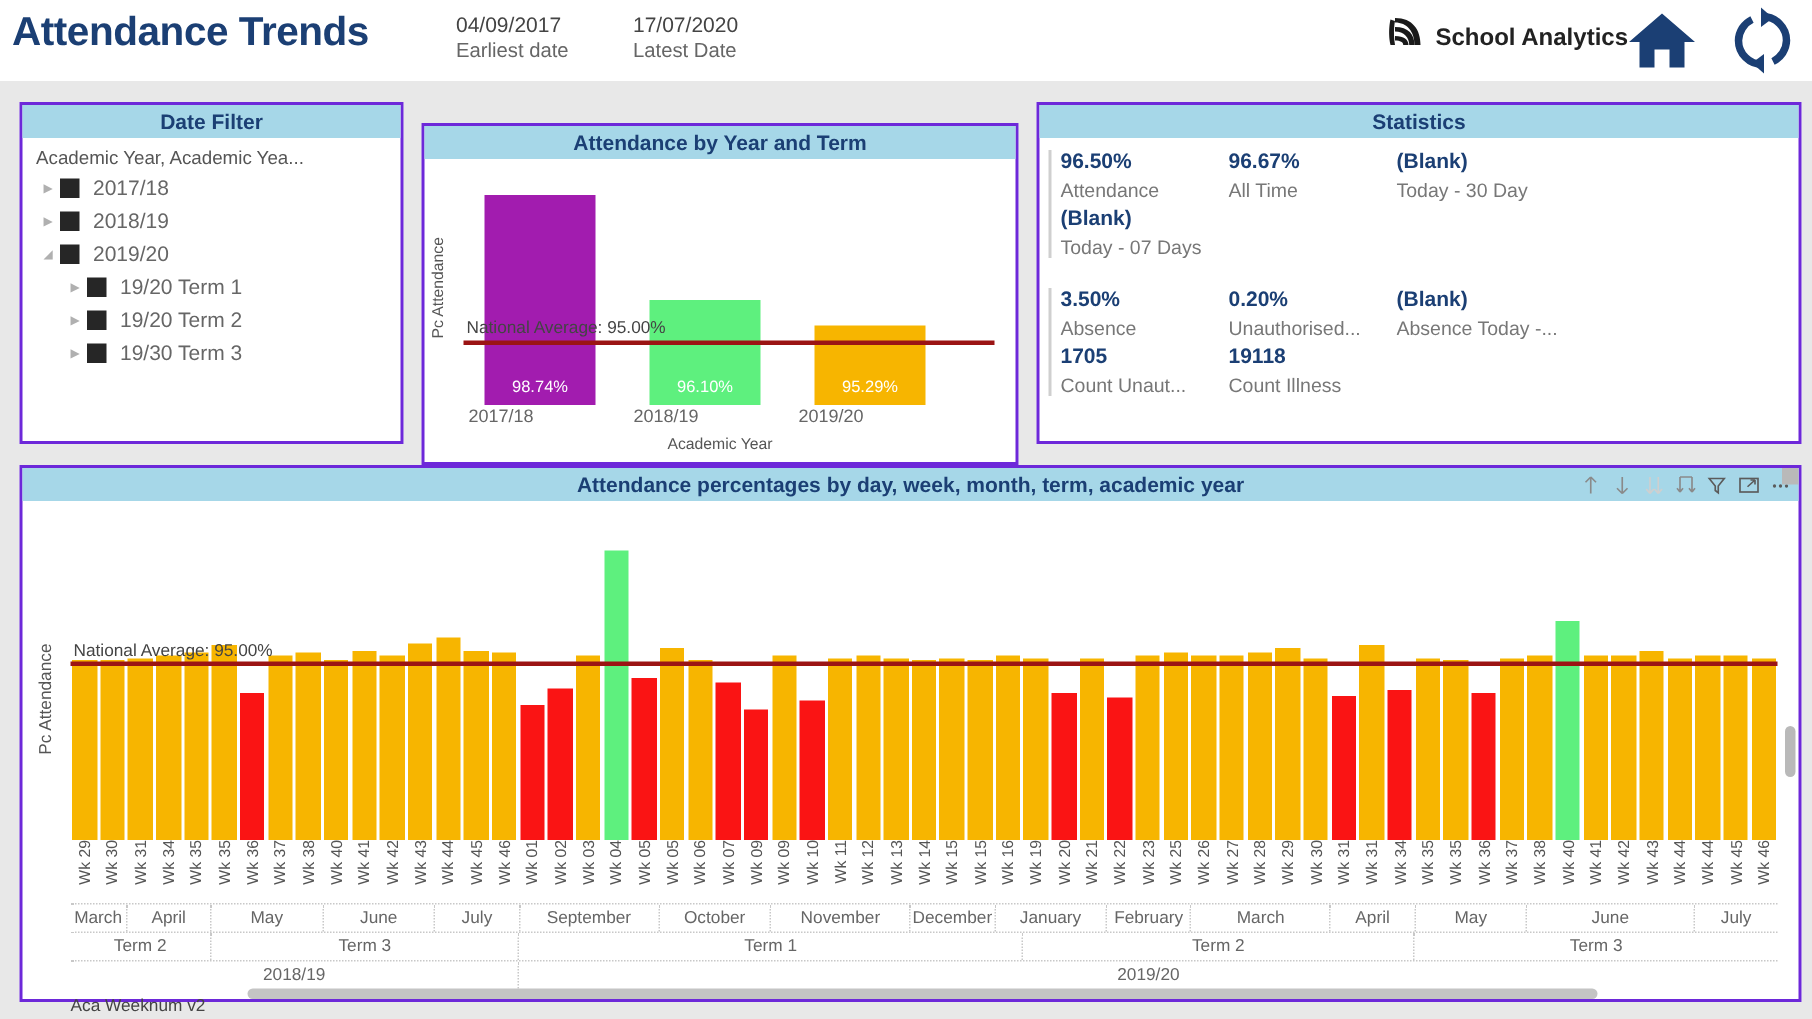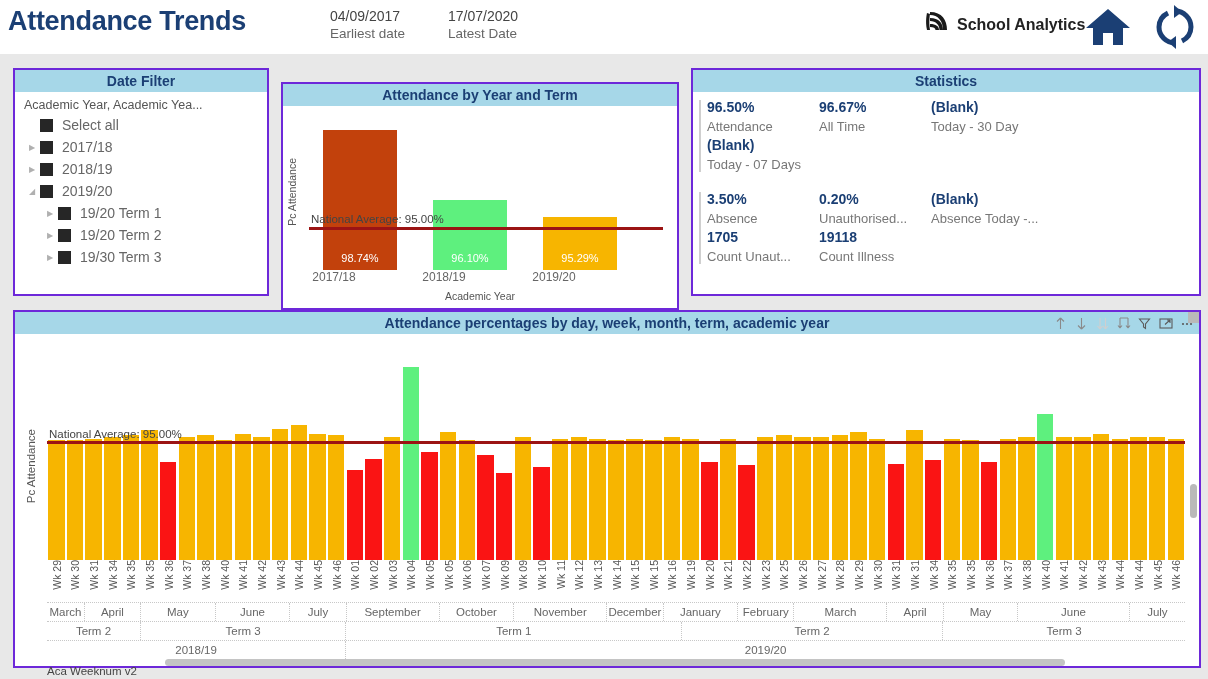--- a/index.html
+++ b/index.html
@@ -13,21 +13,21 @@
   
   #header {
     position: absolute; left: 0; top: 0; width: 1208px; height: 54px;
     background: #ffffff;
   }
   #page-title {
     position: absolute; left: 8px; top: 6px;
     font-size: 27px; font-weight: bold; color: #1b3f74;
     letter-spacing: -0.3px;
   }
-  .date-block { position: absolute; top: 7px; margin-left: 26px; }
+  .date-block { position: absolute; top: 7px; }
   .date-block .dval { font-size: 14px; color: #444; line-height: 18px; }
   .date-block .dlab { font-size: 13.5px; color: #666; line-height: 18px; }
   #date-earliest { left: 304px; }
   #date-latest { left: 422px; }
 
   #brand { position: absolute; left: 922px; top: 8px; display: flex; align-items: center; gap: 5px; }
   #brand-name { font-size: 16px; font-weight: bold; color: #222; }
   #home-icon-btn { position: absolute; left: 1082px; top: 3px; }
   #refresh-icon-btn { position: absolute; left: 1152px; top: 3px; }
 
@@ -195,25 +195,20 @@
       <path d="M24 46 L16 39 L24 33 Z" fill="#1b3f74"></path>
     </svg>
   </div>
 </div>
 
 <div class="panel" id="panel-date-filter">
   <div class="panel-header">Date Filter</div>
   <div id="slicer-caption">Academic Year, Academic Yea...</div>
   <div id="tree-list">
       <div class="tree-row" style="padding-left: 9px;">
-        <span class="tree-arrow"></span>
-        <span class="chk"></span>
-        <span class="tree-label">Select all</span>
-      </div>
-      <div class="tree-row" style="padding-left: 9px;">
         <span class="tree-arrow">▶</span>
         <span class="chk"></span>
         <span class="tree-label">2017/18</span>
       </div>
       <div class="tree-row" style="padding-left: 9px;">
         <span class="tree-arrow">▶</span>
         <span class="chk"></span>
         <span class="tree-label">2018/19</span>
       </div>
       <div class="tree-row" style="padding-left: 9px;">
@@ -238,21 +233,21 @@
       </div>
     </div>
 </div>
 
 <div class="panel" id="panel-year-term">
   <div class="panel-header">Attendance by Year and Term</div>
   <div id="yt-body">
     <div id="yt-ylabel">Pc Attendance</div>
     <div id="yt-plot">
         <div class="yt-bar-slot" style="left: 14px;">
-          <div class="yt-bar" style="height: 140.325px; background: #c2410c;">
+          <div class="yt-bar" style="height: 140.325px; background: #a21caf;">
             <div class="yt-bar-val">98.74%</div>
           </div>
         </div>
         <div class="yt-bar-slot" style="left: 124px;">
           <div class="yt-bar" style="height: 69.6271px; background: rgb(94, 240, 126);">
             <div class="yt-bar-val">96.10%</div>
           </div>
         </div>
         <div class="yt-bar-slot" style="left: 234px;">
           <div class="yt-bar" style="height: 53px; background: rgb(247, 181, 0);">

